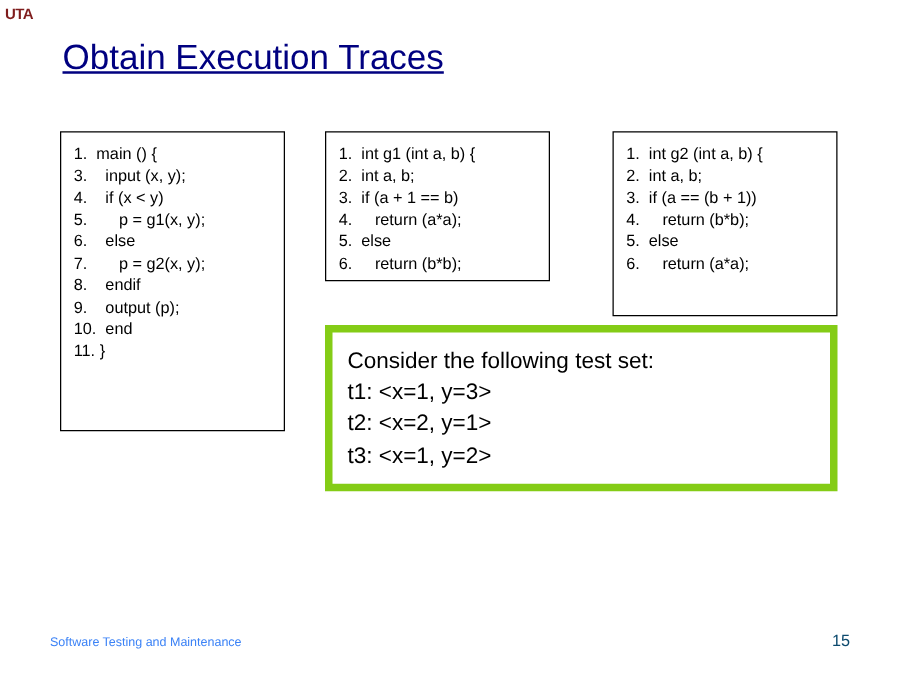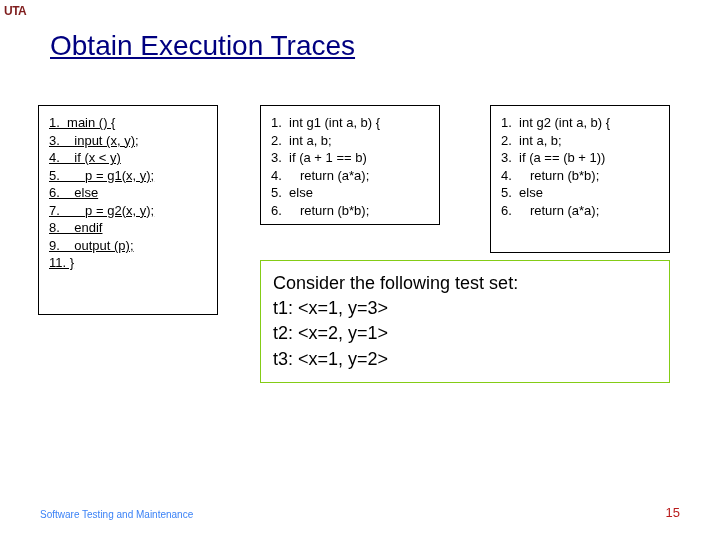--- a/index.html
+++ b/index.html
@@ -32,42 +32,41 @@
     .code-box {
       position: absolute;
       border: 1px solid #000;
       padding: 8px 10px;
       font-size: 13px;
       line-height: 1.35;
       color: #000;
     }
     .box-main {
       top: 105px;
-      left: 38px;
+      left: 48px;
       width: 180px;
-      height: 210px;
-      text-decoration: underline;
+      height: 240px;
     }
     .box-g1 {
       top: 105px;
       left: 260px;
       width: 180px;
       height: 120px;
     }
     .box-g2 {
       top: 105px;
       left: 490px;
       width: 180px;
       height: 148px;
     }
     .testset-box {
       position: absolute;
       top: 260px;
       left: 260px;
-      border: 1px solid #84cc16;
+      border: 6px solid #84cc16;
       padding: 10px 12px;
       width: 410px;
       font-size: 18px;
       line-height: 1.4;
       color: #000;
     }
     .code-line {
       white-space: pre;
     }
     .footer-left {
@@ -75,39 +74,40 @@
       bottom: 20px;
       left: 40px;
       font-size: 10px;
       color: #3b82f6;
     }
     .footer-right {
       position: absolute;
       bottom: 20px;
       right: 40px;
       font-size: 13px;
-      color: #b91c1c;
+      color: #0c4a6e;
     }
   </style>
 </head>
 <body>
 
 <div class="logo">UTA</div>
 
 <h1 class="slide-title">Obtain Execution Traces</h1>
 
 <div class="code-box box-main">
   <div class="code-line">1.  main () {</div>
   <div class="code-line">3.    input (x, y);</div>
   <div class="code-line">4.    if (x &lt; y)</div>
   <div class="code-line">5.       p = g1(x, y);</div>
   <div class="code-line">6.    else</div>
   <div class="code-line">7.       p = g2(x, y);</div>
   <div class="code-line">8.    endif</div>
   <div class="code-line">9.    output (p);</div>
+  <div class="code-line">10.  end</div>
   <div class="code-line">11. }</div>
 </div>
 
 <div class="code-box box-g1">
   <div class="code-line">1.  int g1 (int a, b) {</div>
   <div class="code-line">2.  int a, b;</div>
   <div class="code-line">3.  if (a + 1 == b)</div>
   <div class="code-line">4.     return (a*a);</div>
   <div class="code-line">5.  else</div>
   <div class="code-line">6.     return (b*b);</div>

